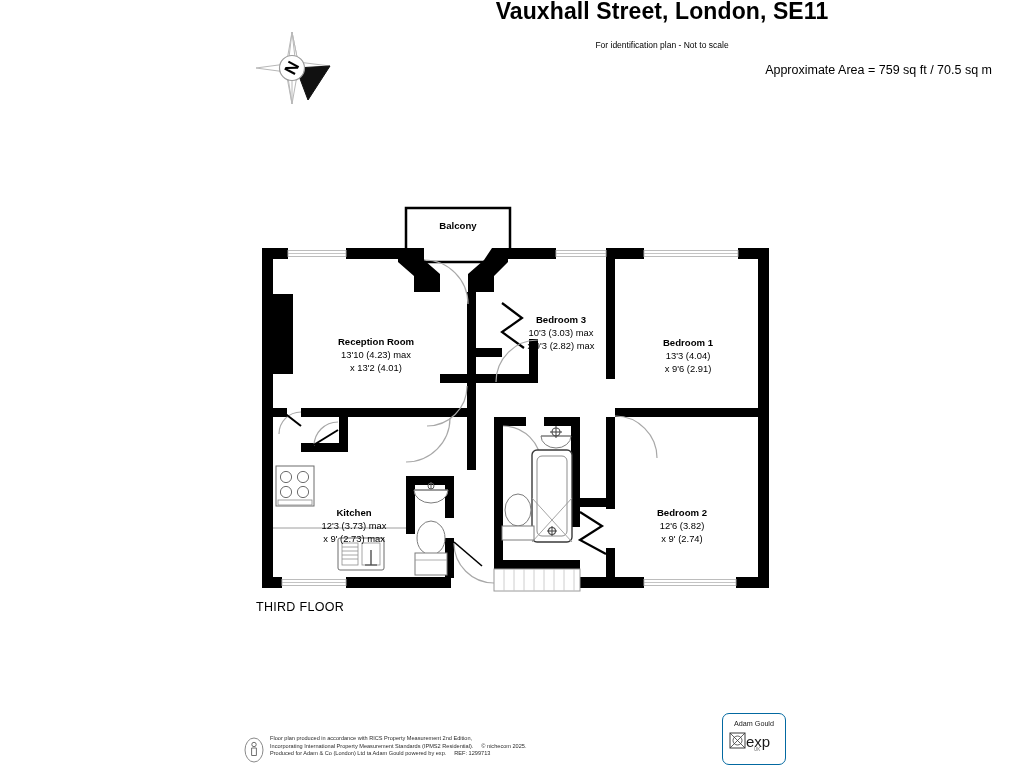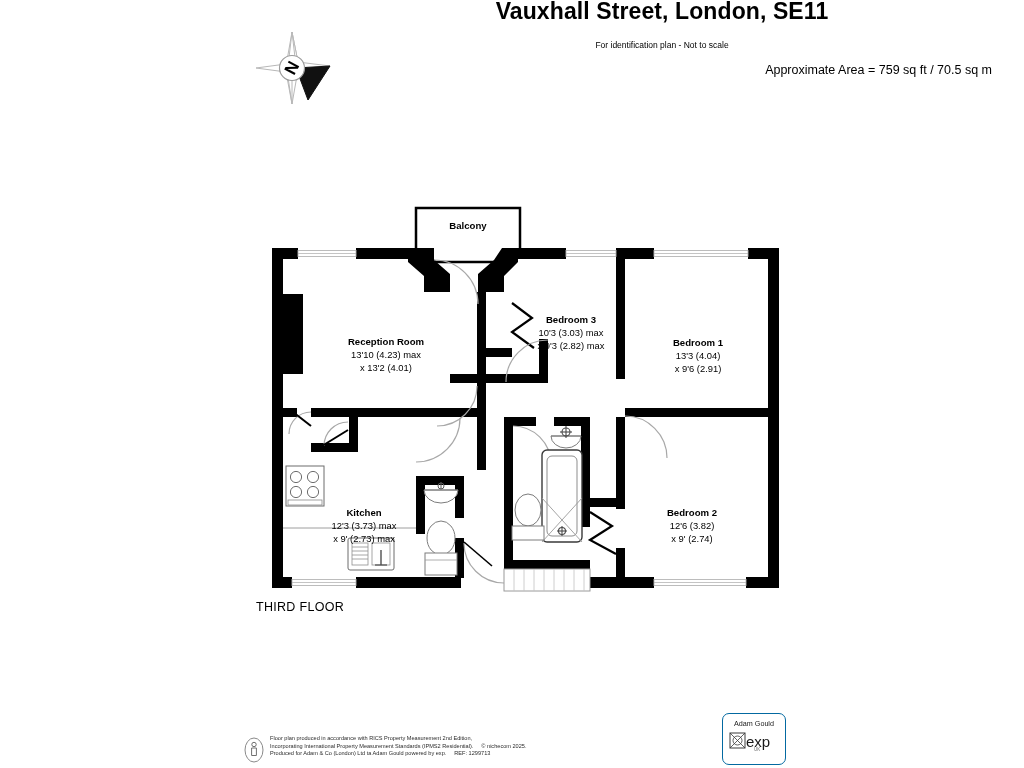--- a/index.html
+++ b/index.html
@@ -66,21 +66,21 @@
     position: absolute;
     left: 252px;
     top: 28px;
     width: 92px;
     height: 80px;
   }
 
   
   #plan-canvas {
     position: absolute;
-    left: 264px;
+    left: 254px;
     top: 198px;
     width: 540px;
     height: 420px;
   }
 
   
   #floor-label {
     position: absolute;
     left: 256px;
     top: 600px;

